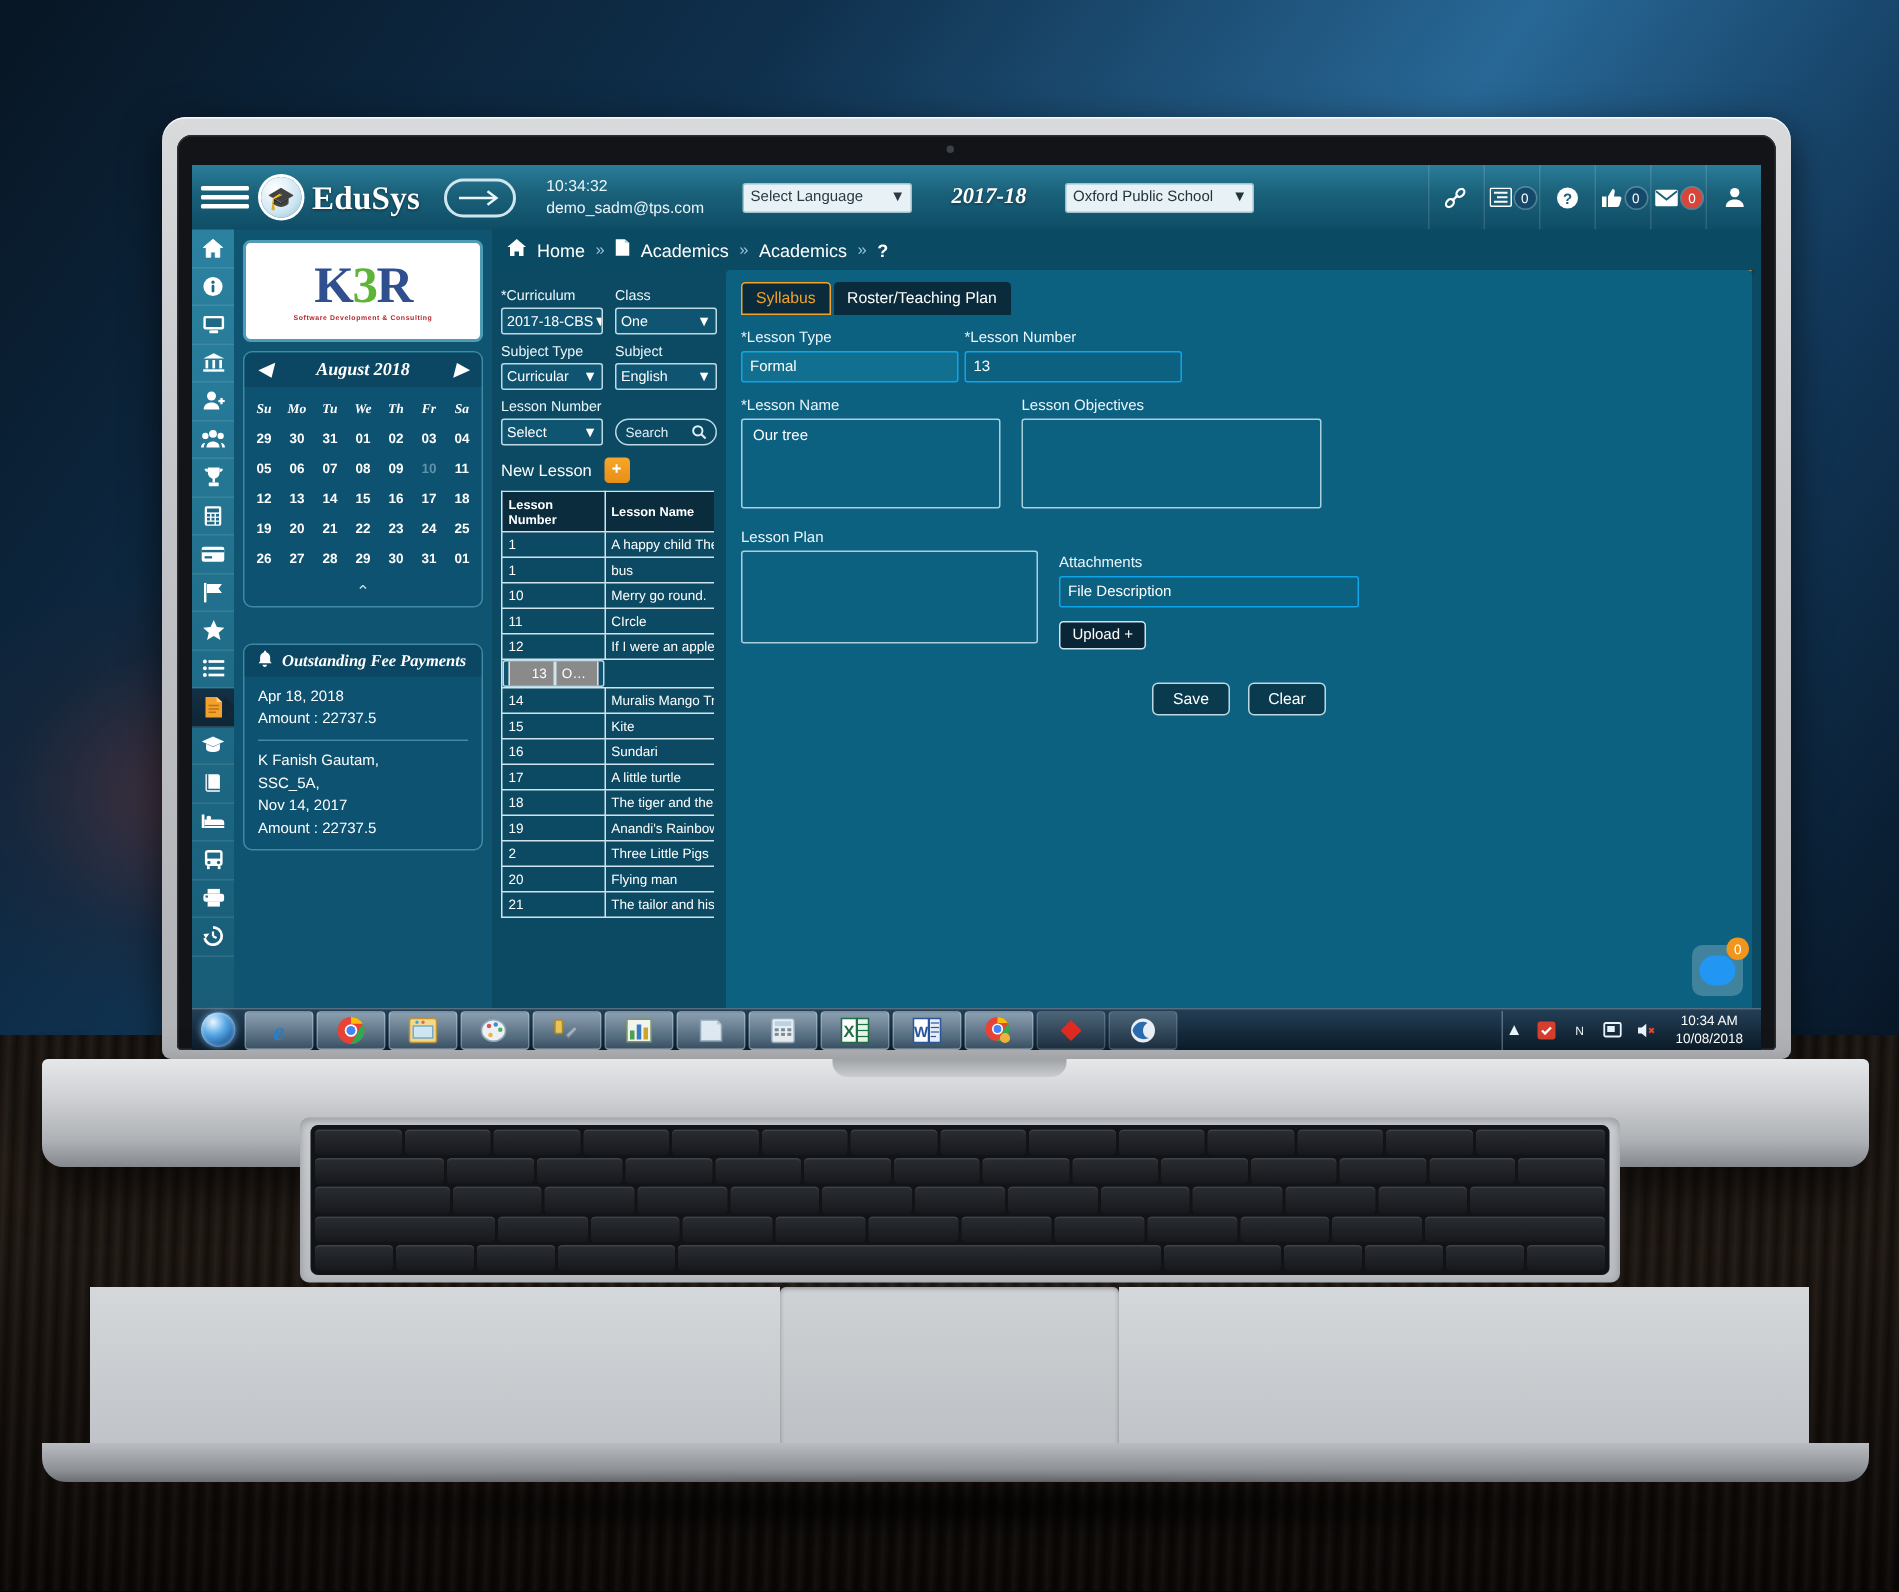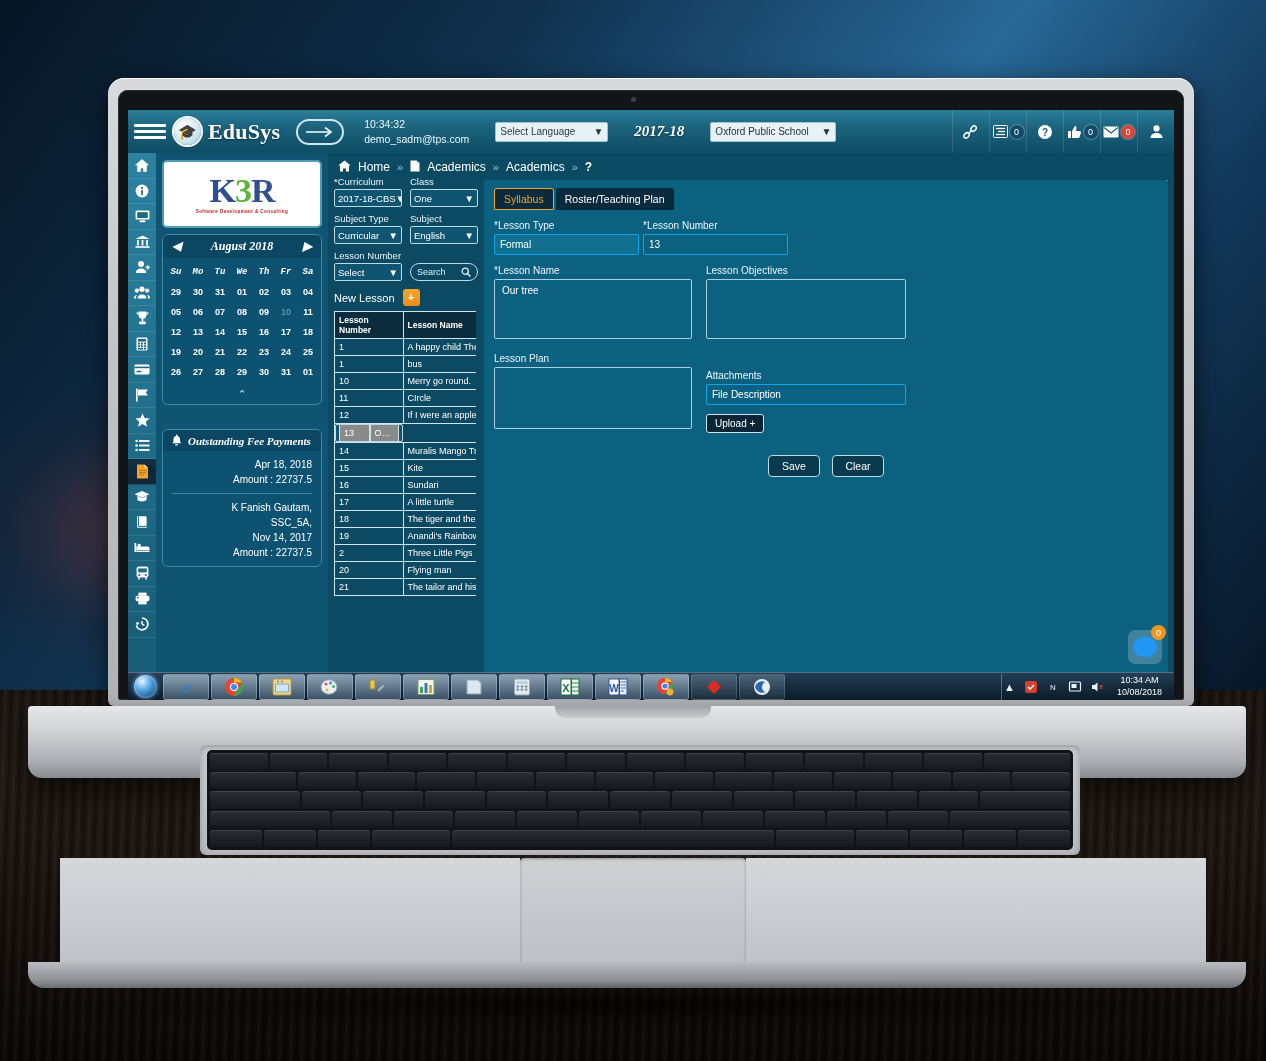--- a/index.html
+++ b/index.html
@@ -156,37 +156,37 @@
   .kbr-text{ font-family:"Liberation Serif", serif; font-weight:700; font-size:34px; letter-spacing:-1px; }
   .kbr-k{ color:#2f4f8f; } .kbr-3{ color:#5cb536; } .kbr-r{ color:#2f4f8f; }
   .kbr-sub{ font-size:4.6px; color:#b5262c; letter-spacing:.4px; margin-top:2px; font-weight:700;}
 
   .cal{ margin-top:6px; background:#0d5270; border:1px solid #3f8aa6; border-radius:6px; overflow:hidden; }
   .cal-head{ background:#0b4762; height:23px; display:flex; align-items:center; justify-content:space-between;
              padding:0 9px; font-family:"Liberation Serif",serif; font-style:italic; font-weight:700; font-size:12px; }
   .cal-grid{ padding:4px 2px 6px; }
   .cal-row{ display:flex; }
   .cal-cell{ flex:1; text-align:center; font-size:9px; font-weight:700; padding:5px 0; color:#fff; }
-  .cal-cell.dow{ font-family:Liberation Mono, monospace; font-style:italic; font-size:9px; }
+  .cal-cell.dow{ font-family:Liberation Serif, serif; font-style:italic; font-size:9px; }
   .cal-cell.muted{ color:#5d93ab; }
   .cal-foot{ text-align:center; color:#bfe0ec; font-size:11px; padding-bottom:3px; }
 
   .fee{ margin-top:24px; background:#0d5270; border:1px solid #3f8aa6; border-radius:6px; overflow:hidden; }
   .fee-head{ background:#0b4762; height:21px; display:flex; align-items:center; gap:6px; padding:0 8px;
              font-family:"Liberation Serif",serif; font-style:italic; font-weight:700; font-size:11px; }
-  .fee-body{ padding:6px 9px; font-size:10px; line-height:1.5;text-align:right; }
+  .fee-body{ padding:6px 9px; font-size:10px; line-height:1.5; }
   .fee-sep{ height:1px; background:#3f8aa6; margin:6px 0; }
 
   
-  .midcol{ position:absolute; left:200px; top:60px; width:152px; bottom:0; padding:6px 4px 0 6px; }
+  .midcol{ position:absolute; left:200px; top:76px; width:152px; bottom:0; padding:6px 4px 0 6px; }
   .fld-label{ font-size:9.5px; color:#eaf6fb; margin-bottom:2px; }
   .row2{ display:flex; gap:8px; margin-bottom:6px; }
   .sel{ height:18px; background:#0f5572; border:1px solid #bcd9e4; border-radius:2px; color:#fff;
         font-size:9.5px; display:flex; align-items:center; justify-content:space-between; padding:0 3px; width:68px;
-        overflow:hidden; white-space:nowrap; }
+        overflow:hidden; white-space:nowrap;text-align:right; }
   .search-pill{ width:68px; height:18px; border:1px solid #bcd9e4; border-radius:9px; display:flex;
                 align-items:center; justify-content:space-between; padding:0 6px; font-size:9px; color:#dff0f6; }
   .newlesson{ display:flex; align-items:center; gap:8px; margin:8px 0 5px; }
   .newlesson span{ font-size:11px; }
   .plus{ width:17px; height:17px; background:linear-gradient(180deg,#f5a62c,#e88e16); border-radius:3px;
          display:flex; align-items:center; justify-content:center; color:#fff; font-size:13px; font-weight:700; line-height:1; }
   .ltable{ width:151px; border:1px solid #cfe4ec; border-collapse:collapse; }
   .ltable th{ background:#0b2c3d; border:1px solid #cfe4ec; font-size:8.5px; font-weight:700; text-align:left;
               padding:3px 4px; color:#fff; }
   .ltable td{ border:1px solid #cfe4ec; font-size:9px; padding:3px 4px; color:#fff;
@@ -779,21 +779,21 @@
               <div class="f-label">*Lesson Type</div>
               <div class="inp">Formal</div>
             </div>
             <div style="width:145px">
               <div class="f-label">*Lesson Number</div>
               <div class="inp plain">13</div>
             </div>
           </div>
 
           <div class="grid3" style="margin-top:10px">
-            <div style="width:198px">
+            <div style="width:173px">
               <div class="f-label">*Lesson Name</div>
               <div class="ta" style="height:60px">Our tree</div>
             </div>
             <div style="width:200px">
               <div class="f-label">Lesson Objectives</div>
               <div class="ta" style="height:60px"></div>
             </div>
           </div>
 
           <div class="grid3" style="margin-top:14px">

